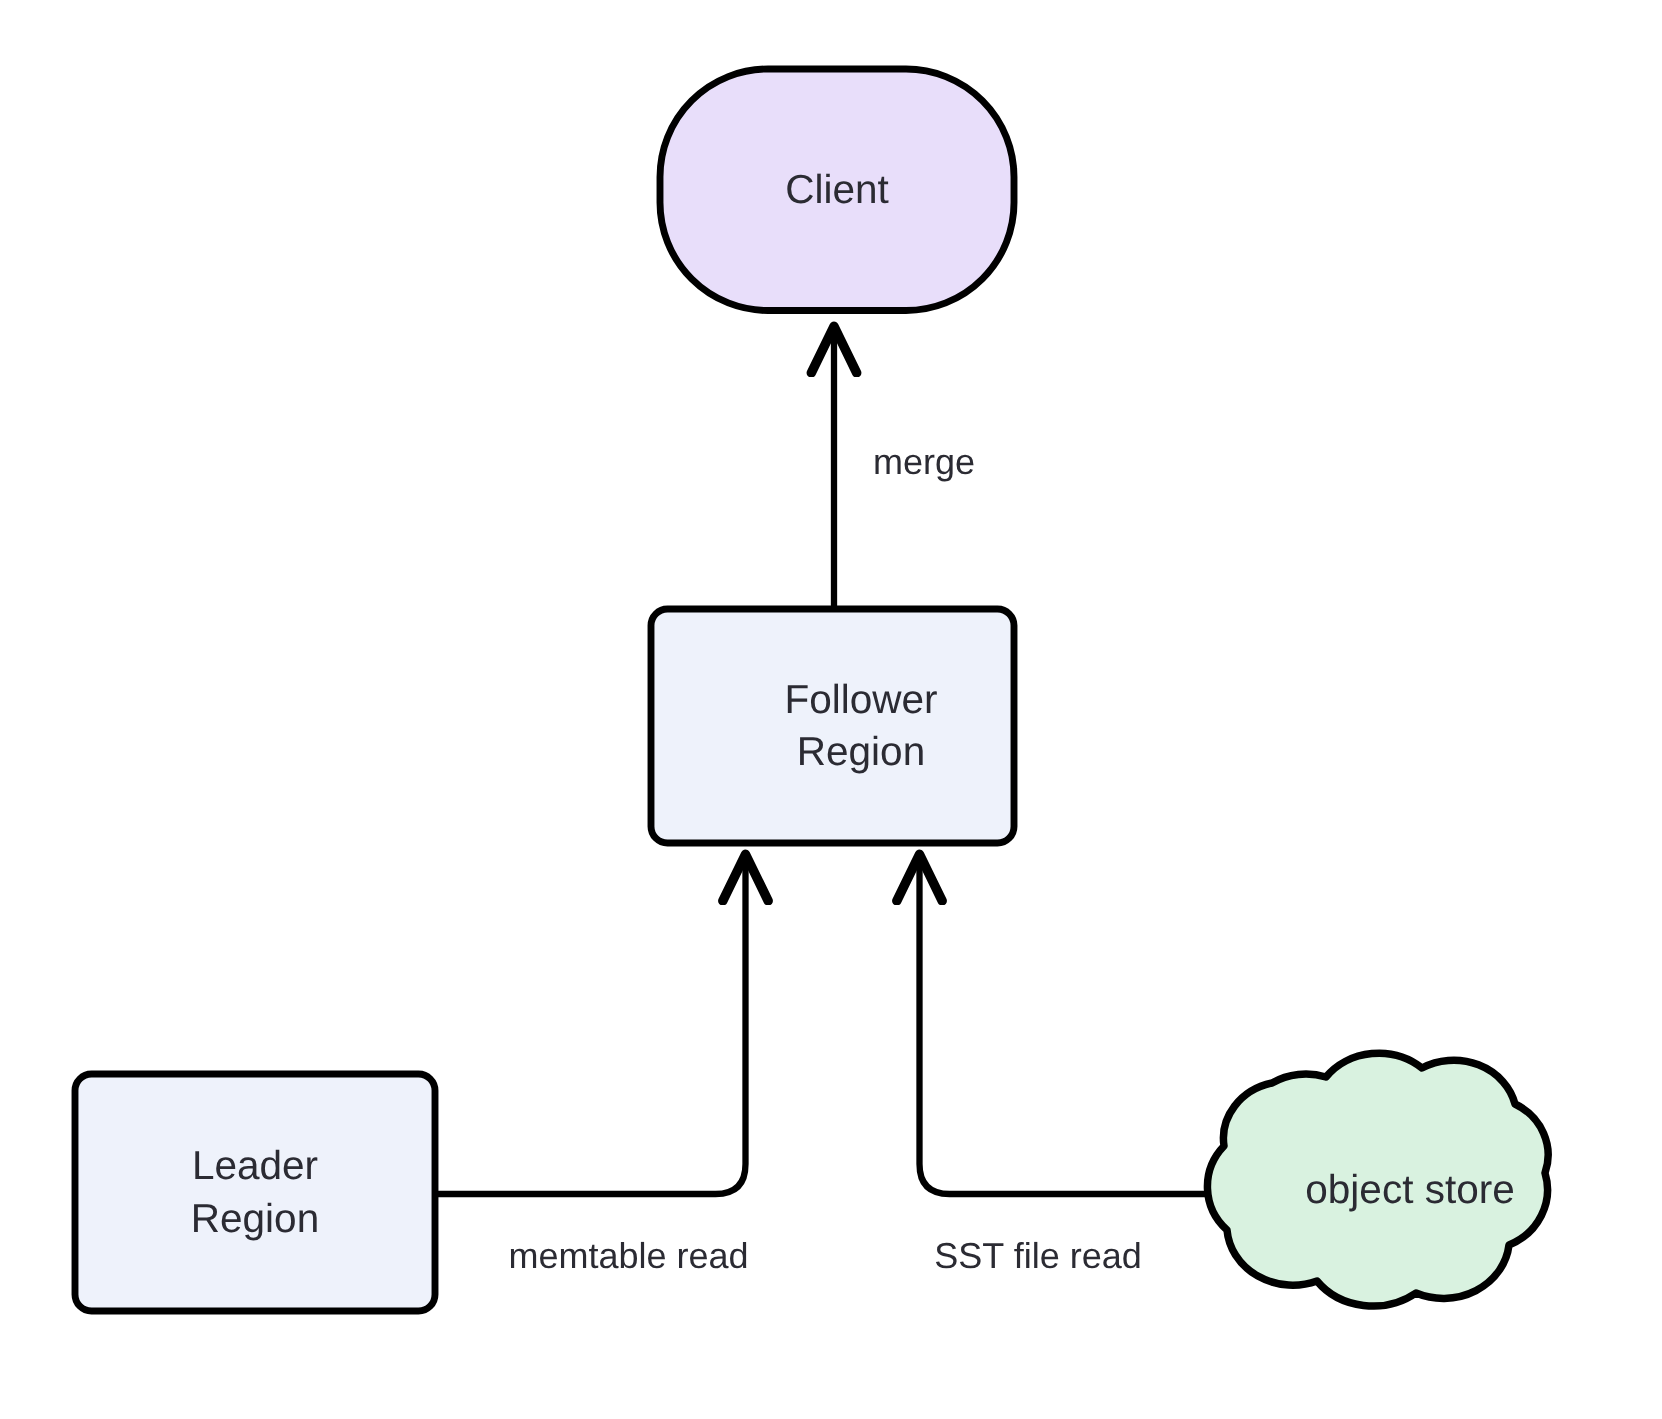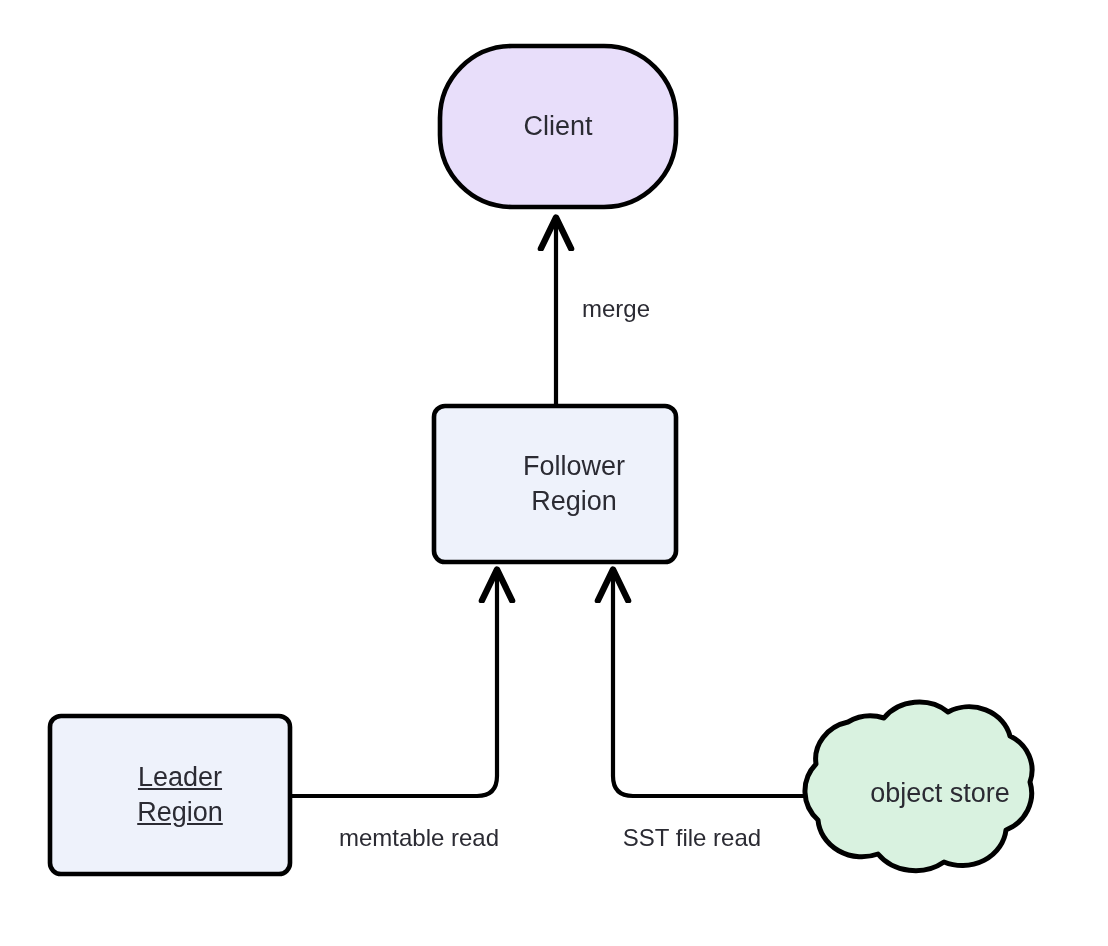--- a/index.html
+++ b/index.html
@@ -88,21 +88,21 @@
              a42,40 0 0 1 -2,-56
              a42,38 0 0 1 32,-42
              a42,38 0 0 1 36,-4 Z" fill="#d9f2e0" stroke="#000000" stroke-width="5" stroke-linejoin="round"></path>
   </svg>
 
   <div class="node-label" style="left:440px; top:46px; width:236px; height:161px;">Client</div>
 
   <div class="node-label" style="left:453px; top:406px; width:242px; height:156px;">Follower
 Region</div>
 
-  <div class="node-label" style="left:60px; top:716px; width:240px; height:158px;text-decoration:underline;">Leader
+  <div class="node-label" style="left:50px; top:716px; width:240px; height:158px;">Leader
 Region</div>
 
   <div class="node-label" style="left:818px; top:700px; width:244px; height:186px;">object store</div>
 
   <div class="edge-label" style="left:578px; top:295px;">merge</div>
 
   <div class="edge-label center" style="left:419px; top:824px;">memtable read</div>
 
   <div class="edge-label center" style="left:692px; top:824px;">SST file read</div>
 

